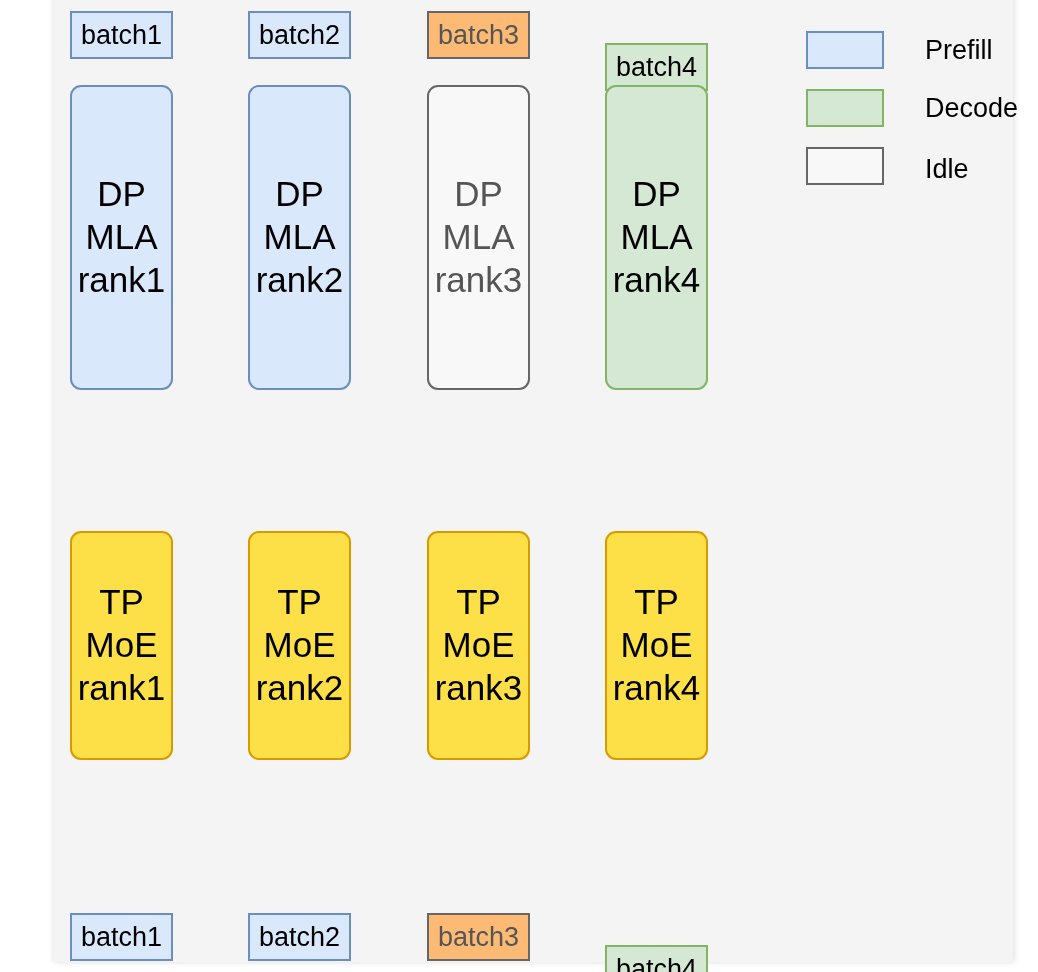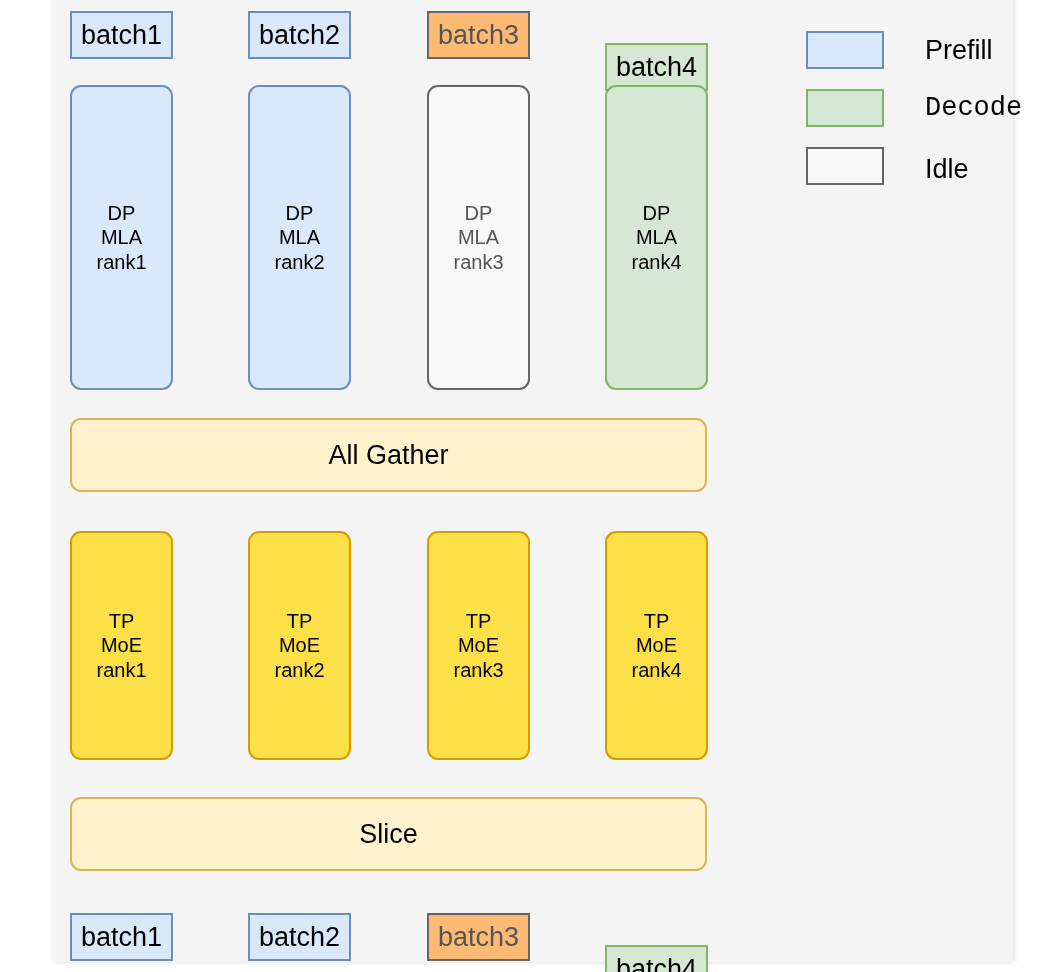--- a/index.html
+++ b/index.html
@@ -55,21 +55,21 @@
   }
   .chip.prefill { background: #dae8fc; border-color: #6c8ebf; color: #000; }
   .chip.decode  { background: #d5e8d4; border-color: #82b366; color: #000; margin-top: 32px; }
   .chip.idle    { background: #fdba74; border-color: #666666; color: #555555; }
 
   
   .rank {
     border-width: 2px;
     border-style: solid;
     border-radius: 11px;
-    font-size: 20px;
+    font-size: 35px;
     width: 103px;
   }
   .rank.prefill { background: #dae8fc; border-color: #6c8ebf; color: #000; }
   .rank.decode  { background: #d5e8d4; border-color: #82b366; color: #000; }
   .rank.idle    { background: #f8f8f8; border-color: #666666; color: #555555; }
   .rank.moe     { background: #fde047; border-color: #d79b00; color: #000; }
 
   
   .bar {
     background: #fff2cc;
@@ -124,48 +124,46 @@
   <div class="node rank prefill" style="left:248px; top:85px; height:305px;">DP
 MLA
 rank2</div>
   <div class="node rank idle" style="left:427px; top:85px; height:305px;">DP
 MLA
 rank3</div>
   <div class="node rank decode" style="left:605px; top:85px; height:305px;">DP
 MLA
 rank4</div>
 
-  <div class="node bar" style="top:418px;">All Gather</div>
 
   <div class="node rank moe" style="left:70px;  top:531px; height:229px;">TP
 MoE
 rank1</div>
   <div class="node rank moe" style="left:248px; top:531px; height:229px;">TP
 MoE
 rank2</div>
   <div class="node rank moe" style="left:427px; top:531px; height:229px;">TP
 MoE
 rank3</div>
   <div class="node rank moe" style="left:605px; top:531px; height:229px;">TP
 MoE
 rank4</div>
 
-  <div class="node bar" style="top:797px;">Slice</div>
 
   <div class="node chip prefill" style="left:70px;  top:913px;">batch1</div>
   <div class="node chip prefill" style="left:248px; top:913px;">batch2</div>
   <div class="node chip idle" style="left:427px; top:913px;">batch3</div>
   <div class="node chip decode" style="left:605px; top:913px;">batch4</div>
 
   <div class="legend">
     <div class="legend-row" style="top:0px;">
       <div class="legend-swatch prefill"></div>
       <div class="legend-label">Prefill</div>
     </div>
-    <div class="legend-row" style="top:58px;font-family:Liberation Mono, monospace;">
+    <div class="legend-row" style="top:58px;">
       <div class="legend-swatch decode"></div>
       <div class="legend-label">Decode</div>
     </div>
     <div class="legend-row" style="top:116px;align-items:flex-end;">
       <div class="legend-swatch idle"></div>
       <div class="legend-label">Idle</div>
     </div>
   </div>
 
 </div>

